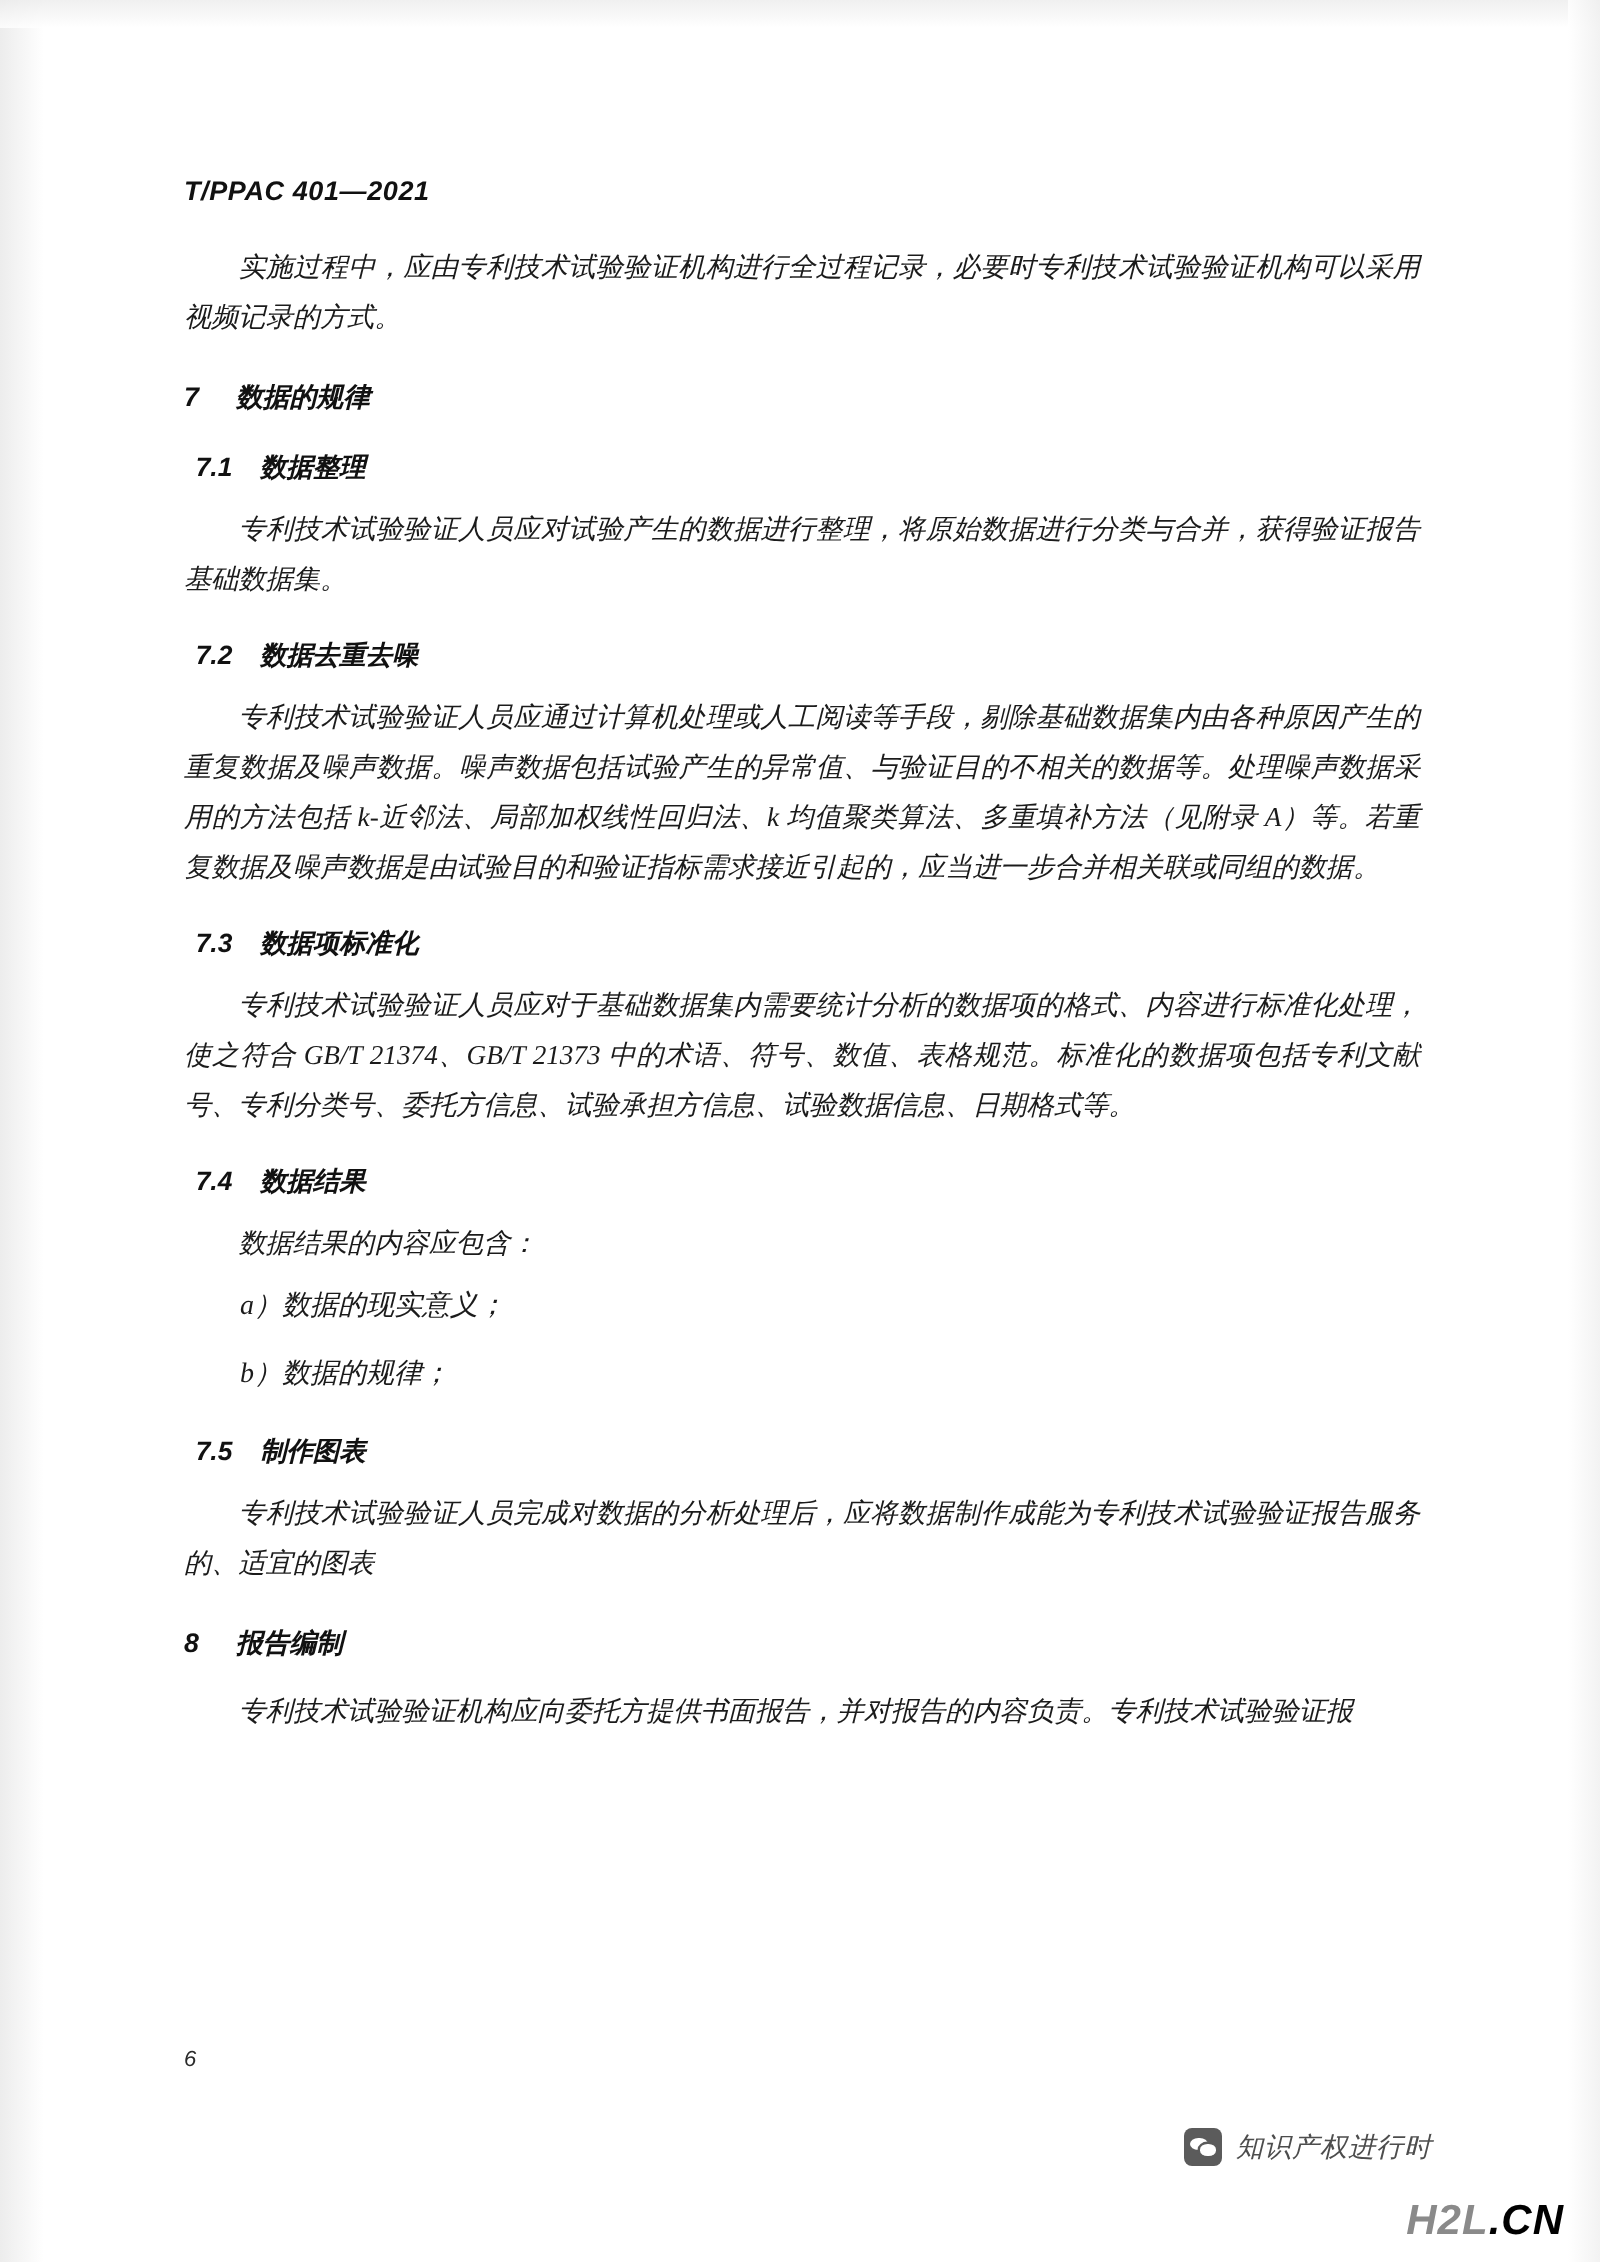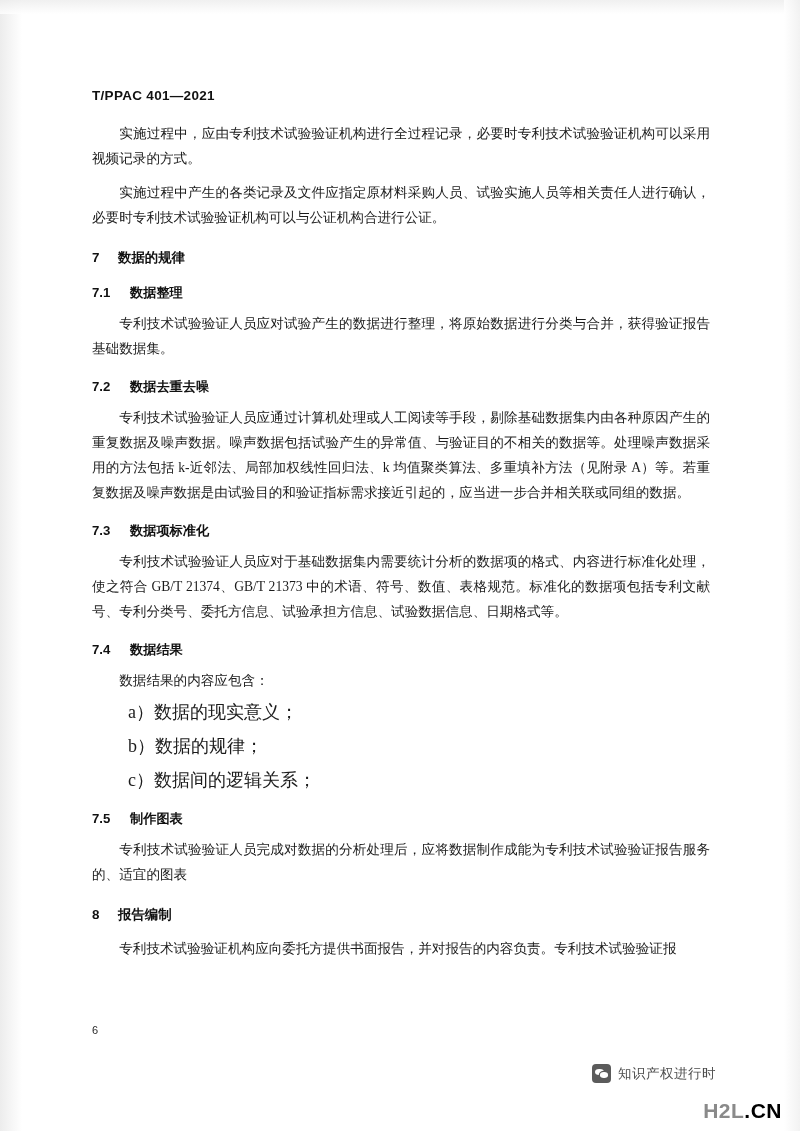--- a/index.html
+++ b/index.html
@@ -15,20 +15,21 @@
     position: relative;
     overflow: hidden;
   }
   .page {
     position: absolute;
     left: 0;
     top: 0;
     width: 800px;
     height: 1016px;
     background: #ffffff;
+    font-style: italic;
   }
   
   .scan-edge-left {
     position: absolute;
     left: 0; top: 0;
     width: 22px; height: 1131px;
     background: linear-gradient(to right, #e9e9e9, #ffffff);
     opacity: .85;
   }
   .scan-edge-top {
@@ -86,24 +87,25 @@
     font-family: "Liberation Sans", "DejaVu Sans", sans-serif;
     font-weight: bold;
     font-size: 13.2px;
     margin: 17px 0 9px 0;
     color: #111;
   }
   h3.subclause .num {
     display: inline-block;
     min-width: 30px;
     margin-right: 8px;
+    text-align: center;
   }
   .list-item {
     margin: 0 0 9px 0;
-    font-size: 18px;
+    font-size: 14px;
     line-height: 25px;
     text-indent: 2em;
     color: #1b1b1b;
   }
   .page-number {
     position: absolute;
     left: 92px;
     top: 1024px;
     font-family: "Liberation Sans", "DejaVu Sans", sans-serif;
     font-size: 11px;
@@ -168,21 +170,20 @@
 <div class="page">
   <div class="scan-edge-left"></div>
   <div class="scan-edge-top"></div>
   <div class="scan-edge-right"></div>
 
   <div class="content">
 
     <div class="doc-header">T/PPAC 401—2021</div>
 
     <p class="para">实施过程中，应由专利技术试验验证机构进行全过程记录，必要时专利技术试验验证机构可以采用视频记录的方式。</p>
-    <p class="para">实施过程中产生的各类记录及文件应指定原材料采购人员、试验实施人员等相关责任人进行确认，必要时专利技术试验验证机构可以与公证机构合进行公证。</p>
 
     <h2 class="clause">
       <span class="num">7</span><span>数据的规律</span>
     </h2>
 
     <h3 class="subclause">
       <span class="num">7.1</span><span>数据整理</span>
     </h3>
     <p class="para">专利技术试验验证人员应对试验产生的数据进行整理，将原始数据进行分类与合并，获得验证报告基础数据集。</p>
 
@@ -195,21 +196,20 @@
       <span class="num">7.3</span><span>数据项标准化</span>
     </h3>
     <p class="para">专利技术试验验证人员应对于基础数据集内需要统计分析的数据项的格式、内容进行标准化处理，使之符合 GB/T 21374、GB/T 21373 中的术语、符号、数值、表格规范。标准化的数据项包括专利文献号、专利分类号、委托方信息、试验承担方信息、试验数据信息、日期格式等。</p>
 
     <h3 class="subclause">
       <span class="num">7.4</span><span>数据结果</span>
     </h3>
     <p class="para tight">数据结果的内容应包含：</p>
     <p class="list-item">a）数据的现实意义；</p>
     <p class="list-item">b）数据的规律；</p>
-    <p class="list-item">c）数据间的逻辑关系；</p>
 
     <h3 class="subclause">
       <span class="num">7.5</span><span>制作图表</span>
     </h3>
     <p class="para">专利技术试验验证人员完成对数据的分析处理后，应将数据制作成能为专利技术试验验证报告服务的、适宜的图表</p>
 
     <h2 class="clause">
       <span class="num">8</span><span>报告编制</span>
     </h2>
     <p class="para">专利技术试验验证机构应向委托方提供书面报告，并对报告的内容负责。专利技术试验验证报</p>

